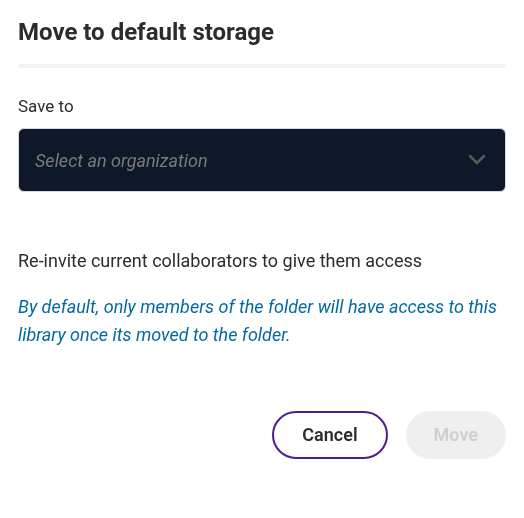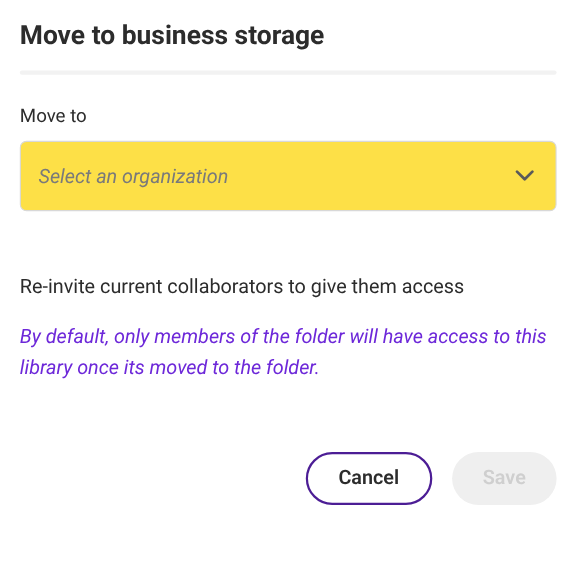--- a/index.html
+++ b/index.html
@@ -39,21 +39,21 @@
     }
     .select-wrapper {
       position: relative;
       width: 100%;
     }
     .select-box {
       width: 100%;
       height: 64px;
       border: 1px solid #d8d8d8;
       border-radius: 6px;
-      background: #fde047;
+      background: #0f172a;
       padding: 0 48px 0 16px;
       font-size: 18px;
       font-style: italic;
       color: #7a7a7a;
       text-align: left;
       cursor: pointer;
       display: flex;
       align-items: center;
       font-family: inherit;
     }
@@ -72,21 +72,21 @@
     .info-heading {
       font-size: 18px;
       color: #2c2c2c;
       margin-top: 56px;
       margin-bottom: 20px;
       line-height: 1.4;
     }
     .info-text {
       font-size: 18px;
       font-style: italic;
-      color: #6d28d9;
+      color: #0369a1;
       line-height: 1.55;
     }
     .button-row {
       display: flex;
       justify-content: flex-end;
       gap: 18px;
       margin-top: 62px;
     }
     .btn {
       height: 48px;
@@ -110,39 +110,39 @@
       color: #cfcfcf;
       border: none;
       cursor: default;
     }
   </style>
 </head>
 <body>
 
 <div class="dialog">
 
-  <h1 class="dialog-title">Move to business storage</h1>
+  <h1 class="dialog-title">Move to default storage</h1>
 
   <hr class="divider">
 
-  <label class="field-label">Move to</label>
+  <label class="field-label">Save to</label>
 
   <div class="select-wrapper">
     <button type="button" class="select-box">
       <span>Select an organization</span>
     </button>
     <span class="chevron">
       <svg viewBox="0 0 18 12" fill="none">
         <path d="M2 2 L9 9 L16 2" stroke="#5a5a5a" stroke-width="2.5" stroke-linecap="round" stroke-linejoin="round"></path>
       </svg>
     </span>
   </div>
 
   <div class="info-heading">Re-invite current collaborators to give them access</div>
 
   <p class="info-text">By default, only members of the folder will have access to this library once its moved to the folder.</p>
 
   <div class="button-row">
     <button type="button" class="btn btn-secondary">Cancel</button>
-    <button type="button" class="btn btn-primary" disabled="">Save</button>
+    <button type="button" class="btn btn-primary" disabled="">Move</button>
   </div>
 
 </div>
 
 </body></html>

